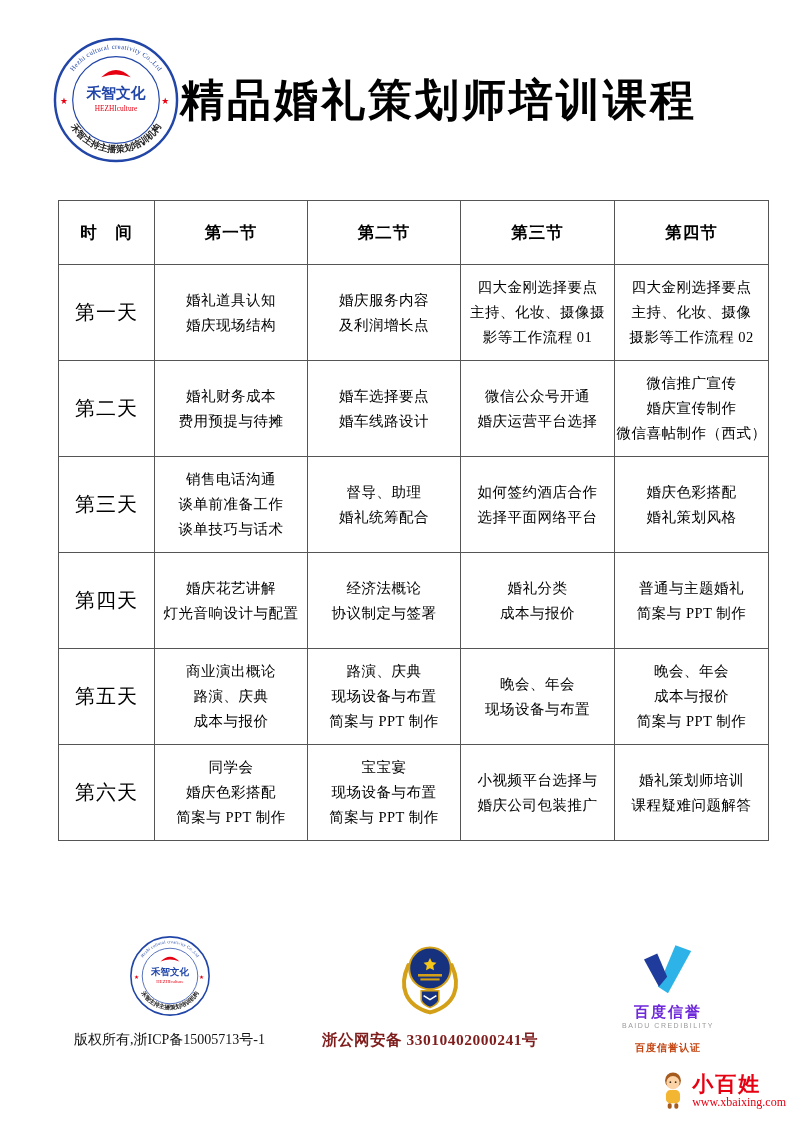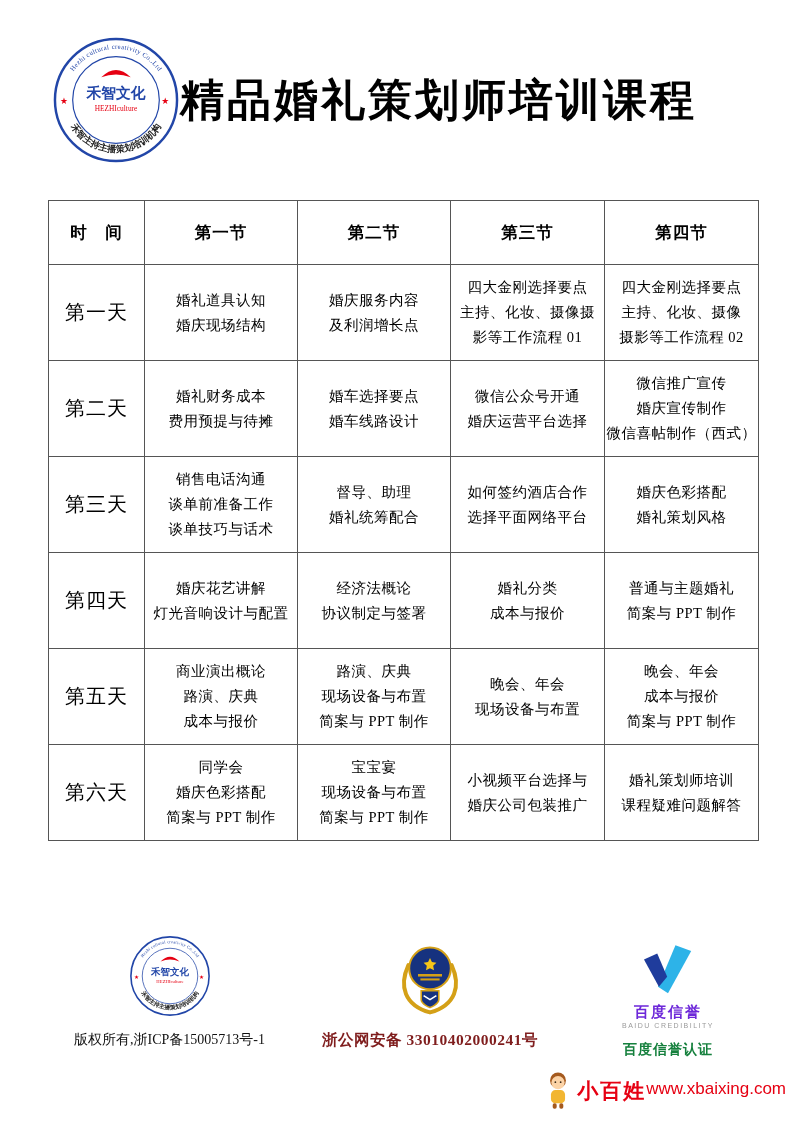--- a/index.html
+++ b/index.html
@@ -17,21 +17,21 @@
   .logo-wrap svg { width:100%; height:100%; }
   .page-title {
     flex:1; 
     font-size:44px; font-weight:900; letter-spacing:3px;
     font-family:"DejaVu Serif","Liberation Serif",serif;
     color:#000;
   }
 
   
   table.course-table {
-    position:absolute; top:200px; left:48px; width:710px;
+    position:absolute; top:200px; left:58px; width:710px;
     border-collapse:collapse; table-layout:fixed;
   }
   .course-table th, .course-table td {
     border:1px solid #555;
     text-align:center; vertical-align:middle;
     white-space:pre-line;
     background:#fff;
   }
   .course-table thead tr { height:64px; }
   .course-table tbody tr { height:96px; }
@@ -45,28 +45,28 @@
   .copyright-text { margin-top:10px; font-size:14px; color:#111; }
 
   .footer-center { position:absolute; left:295px; top:938px; width:270px; text-align:center; }
   .footer-center svg { width:72px; height:80px; }
   .police-text { margin-top:8px; font-size:15.5px; font-weight:bold; color:#7f1d1d; letter-spacing:0.5px; }
 
   .footer-right { position:absolute; left:588px; top:945px; width:160px; text-align:center; }
   .footer-right svg { width:58px; height:52px; }
   .baidu-name { font-size:15px; font-weight:bold; color:#6d28d9; letter-spacing:2px; margin-top:2px; }
   .baidu-sub  { font-size:7px; color:#9a9a9a; letter-spacing:1.5px; font-family:"Liberation Sans",sans-serif; }
-  .baidu-cert { font-size:14px; font-weight:bold; color:#15803d; margin-top:12px; letter-spacing:1px; }
+  .baidu-cert { font-size:10px; font-weight:bold; color:#c2410c; margin-top:12px; letter-spacing:1px; }
 
   
   .watermark { position:absolute; right:14px; top:1070px; display:flex; align-items:center; gap:4px; }
   .watermark .mascot { width:30px; height:42px; }
-  .wm-text { display:flex; flex-direction:row; align-items:flex-start; line-height:1.15; }
+  .wm-text { display:flex; flex-direction:column; align-items:flex-start; line-height:1.15; }
   .wm-name { font-size:21px; font-weight:bold; color:#e60012; letter-spacing:2px; }
-  .wm-url  { font-size:17px; color:#e60012; font-family:Liberation Sans, sans-serif; }
+  .wm-url  { font-size:12px; color:#e60012; font-family:Liberation Serif, serif; }
 </style>
 </head>
 <body>
 
 <div class="page">
 
   <div class="header">
     <div class="logo-wrap">
       <svg viewBox="0 0 130 130">
         <circle cx="65" cy="65" r="62" fill="#ffffff" stroke="#2246a8" stroke-width="2.5"></circle>

